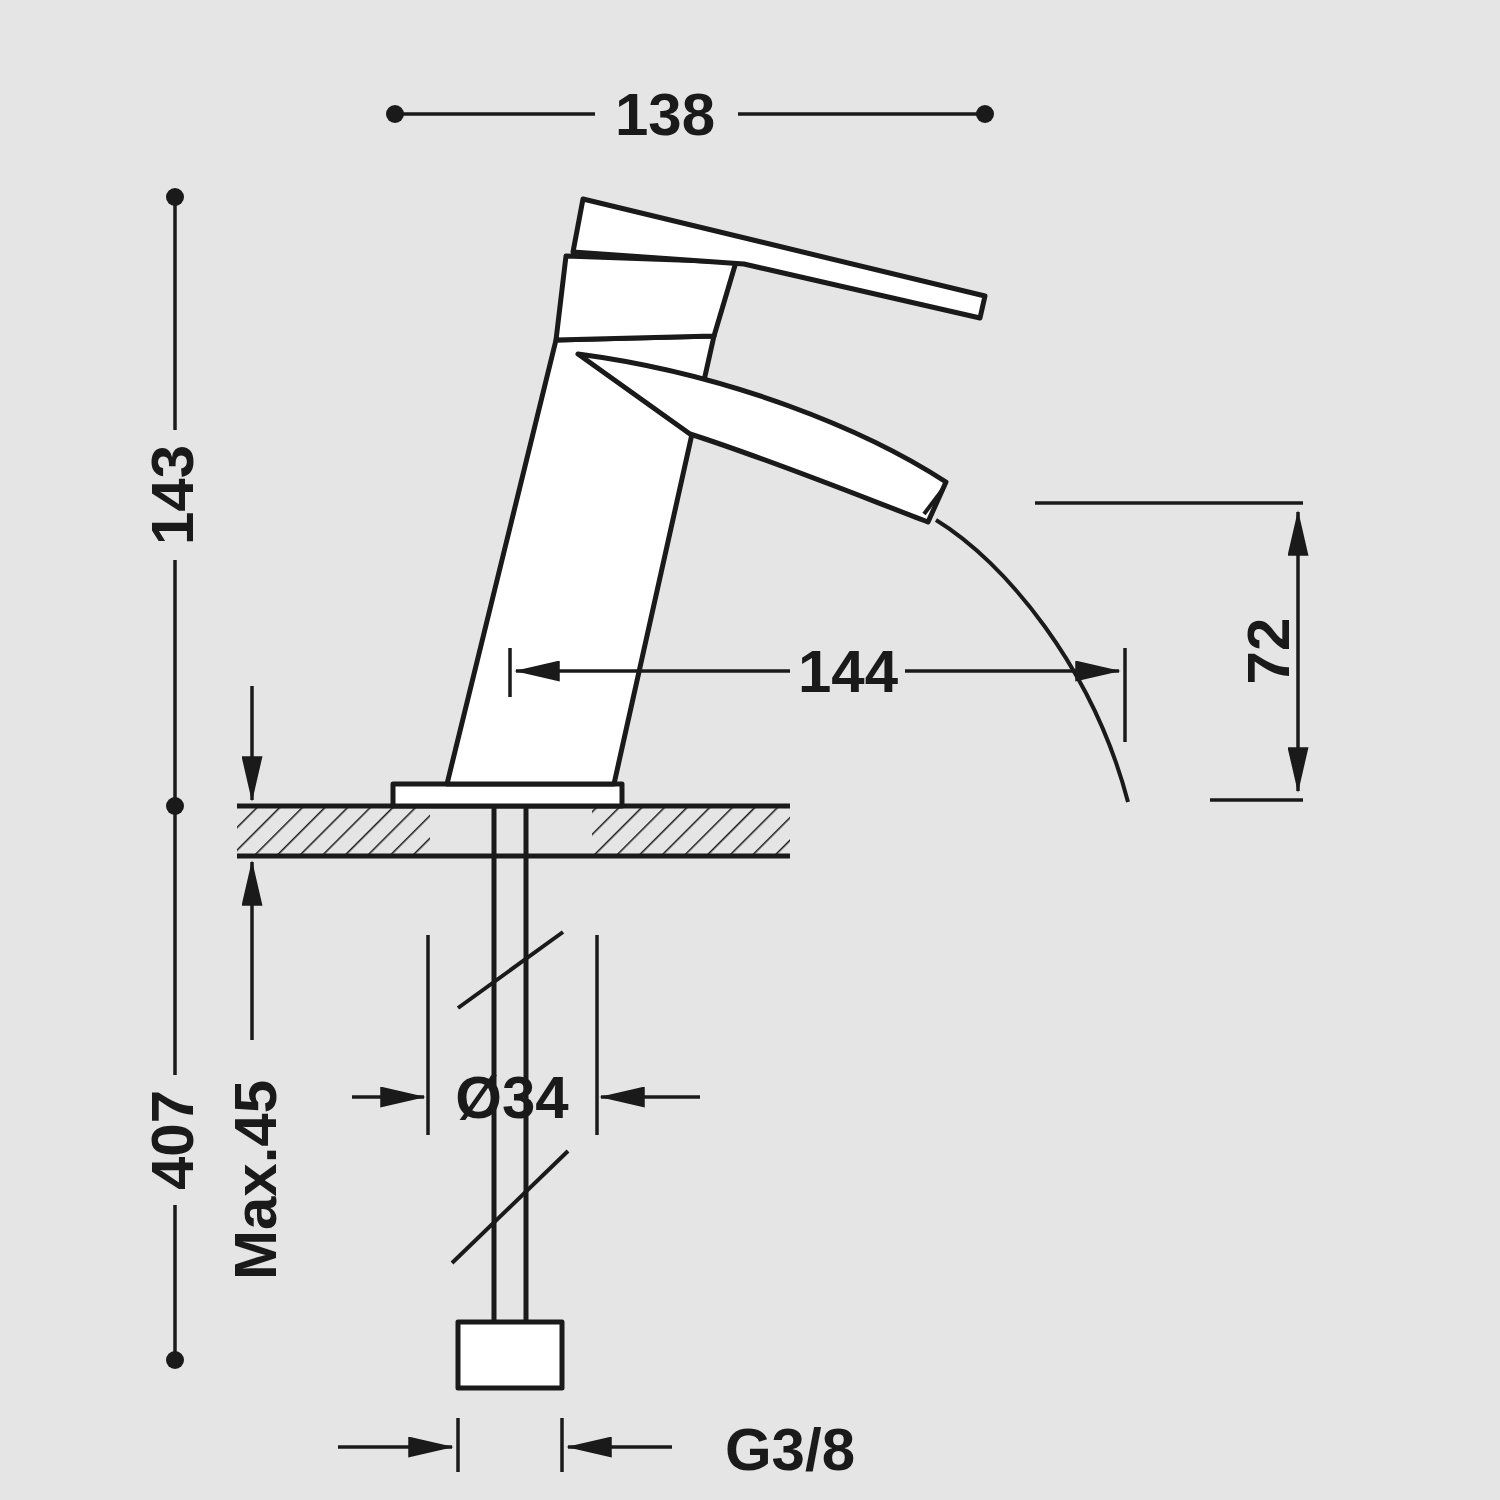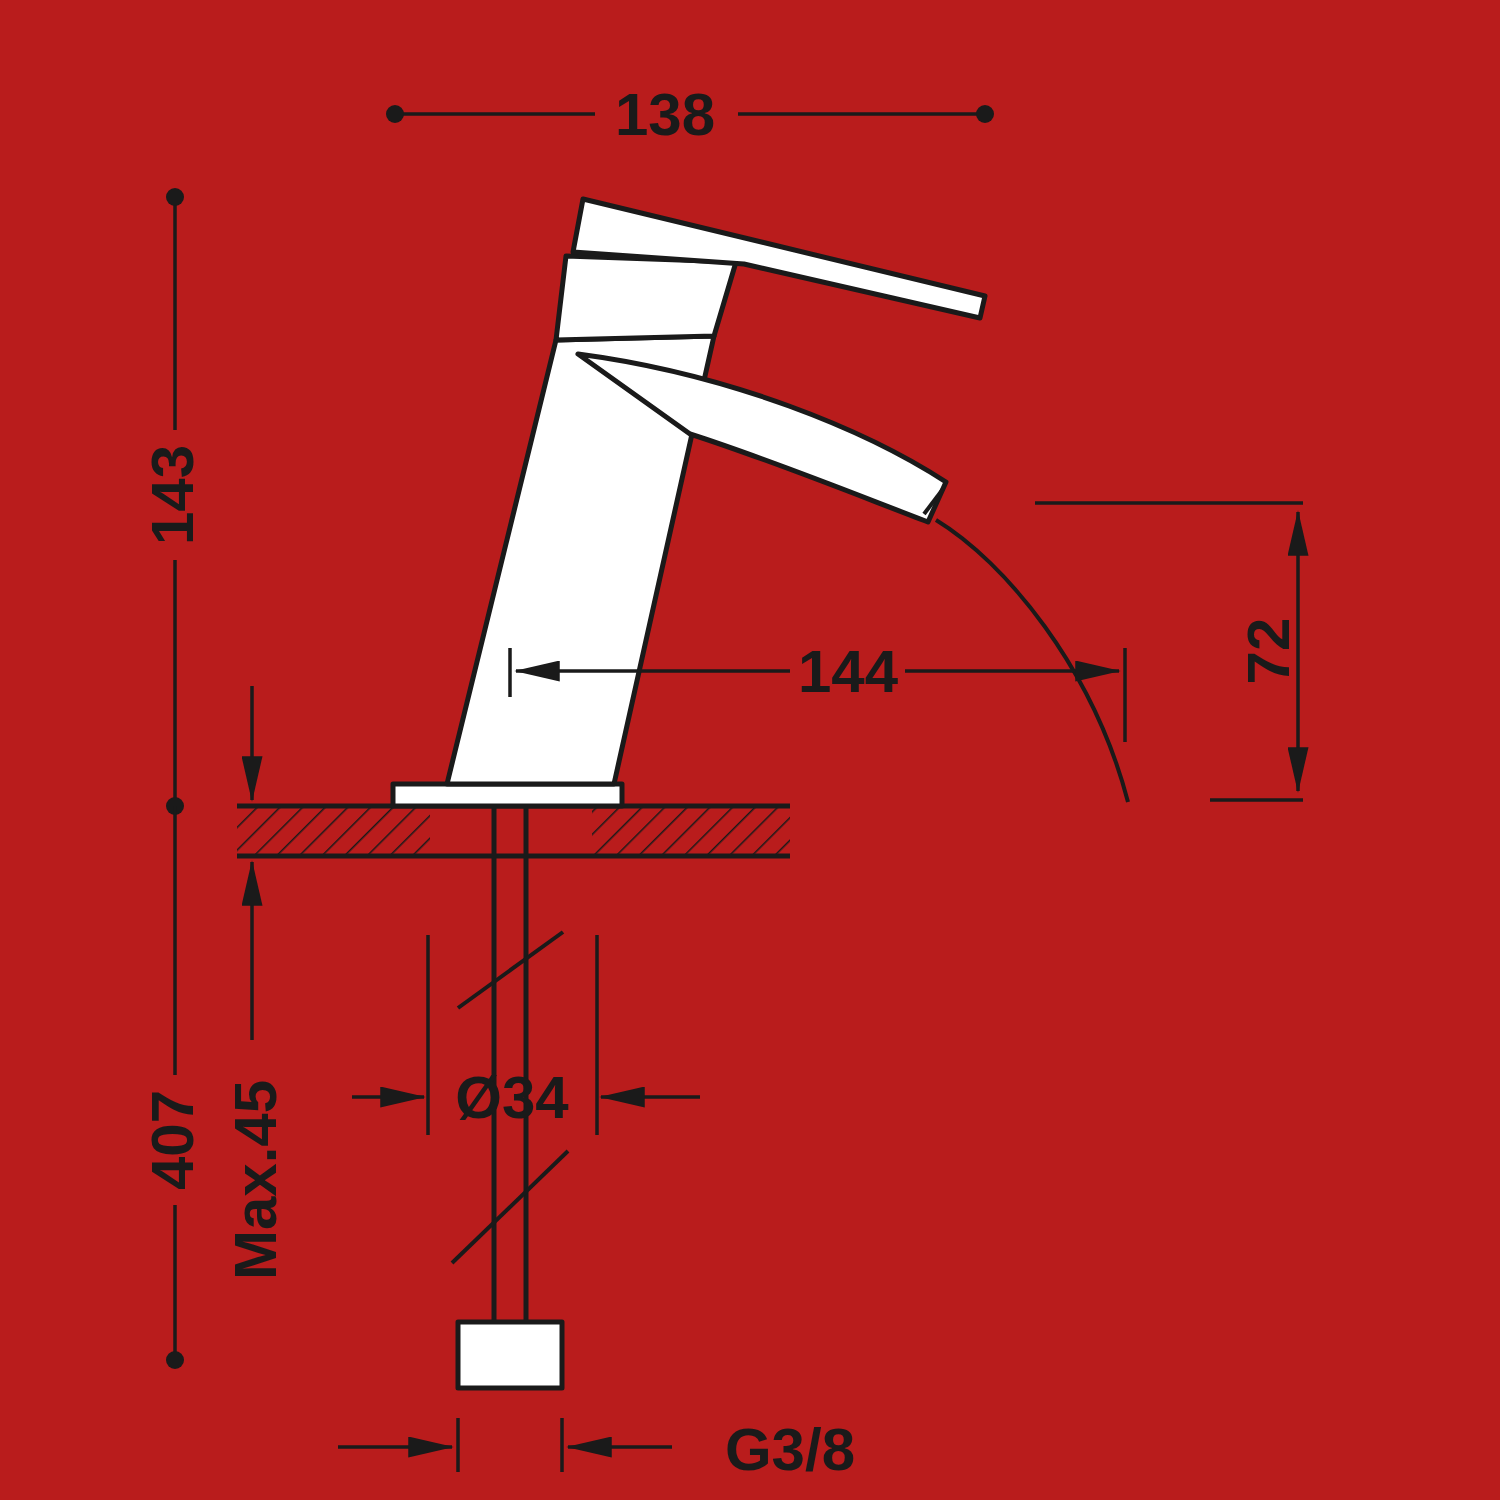--- a/index.html
+++ b/index.html
@@ -3,21 +3,21 @@
 <meta charset="utf-8">
 <style>
   html, body {
     margin: 0;
     padding: 0;
     background: #ffffff;
   }
   .canvas {
     width: 1500px;
     height: 1500px;
-    background: #b91c1c;
+    background: #e5e5e5;
     position: relative;
     overflow: hidden;
   }
   svg { display: block; }
   .dim-text {
     font-family: "Liberation Sans", "DejaVu Sans", sans-serif;
     font-weight: bold;
     font-size: 60px;
     fill: #1a1a1a;
   }

